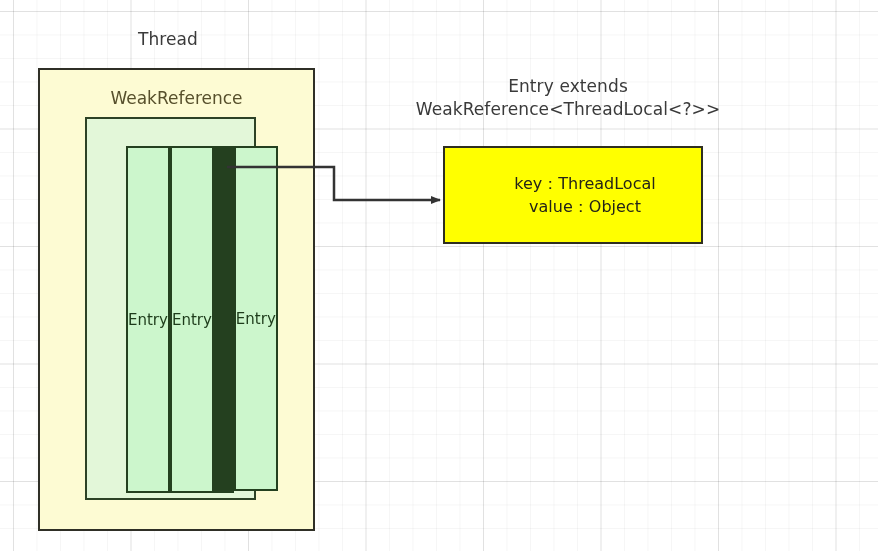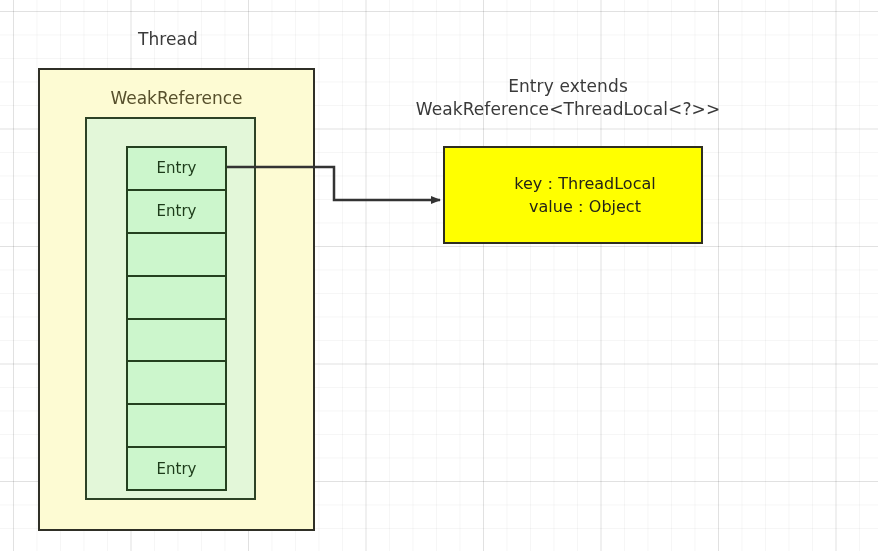--- a/index.html
+++ b/index.html
@@ -85,21 +85,21 @@
   }
 
   
   #entry-table {
     position: absolute;
     left: 126px;
     top: 146px;
     width: 101px;
     height: 345px;
     display: flex;
-    flex-direction: column;
+    flex-direction: row;
     box-sizing: border-box;
   }
   .entry-cell {
     flex: 1 1 0;
     background: #ccf6cc;
     border: 2px solid #24401f;
     box-sizing: border-box;
     margin-bottom: -2px;
     display: flex;
     align-items: center;

